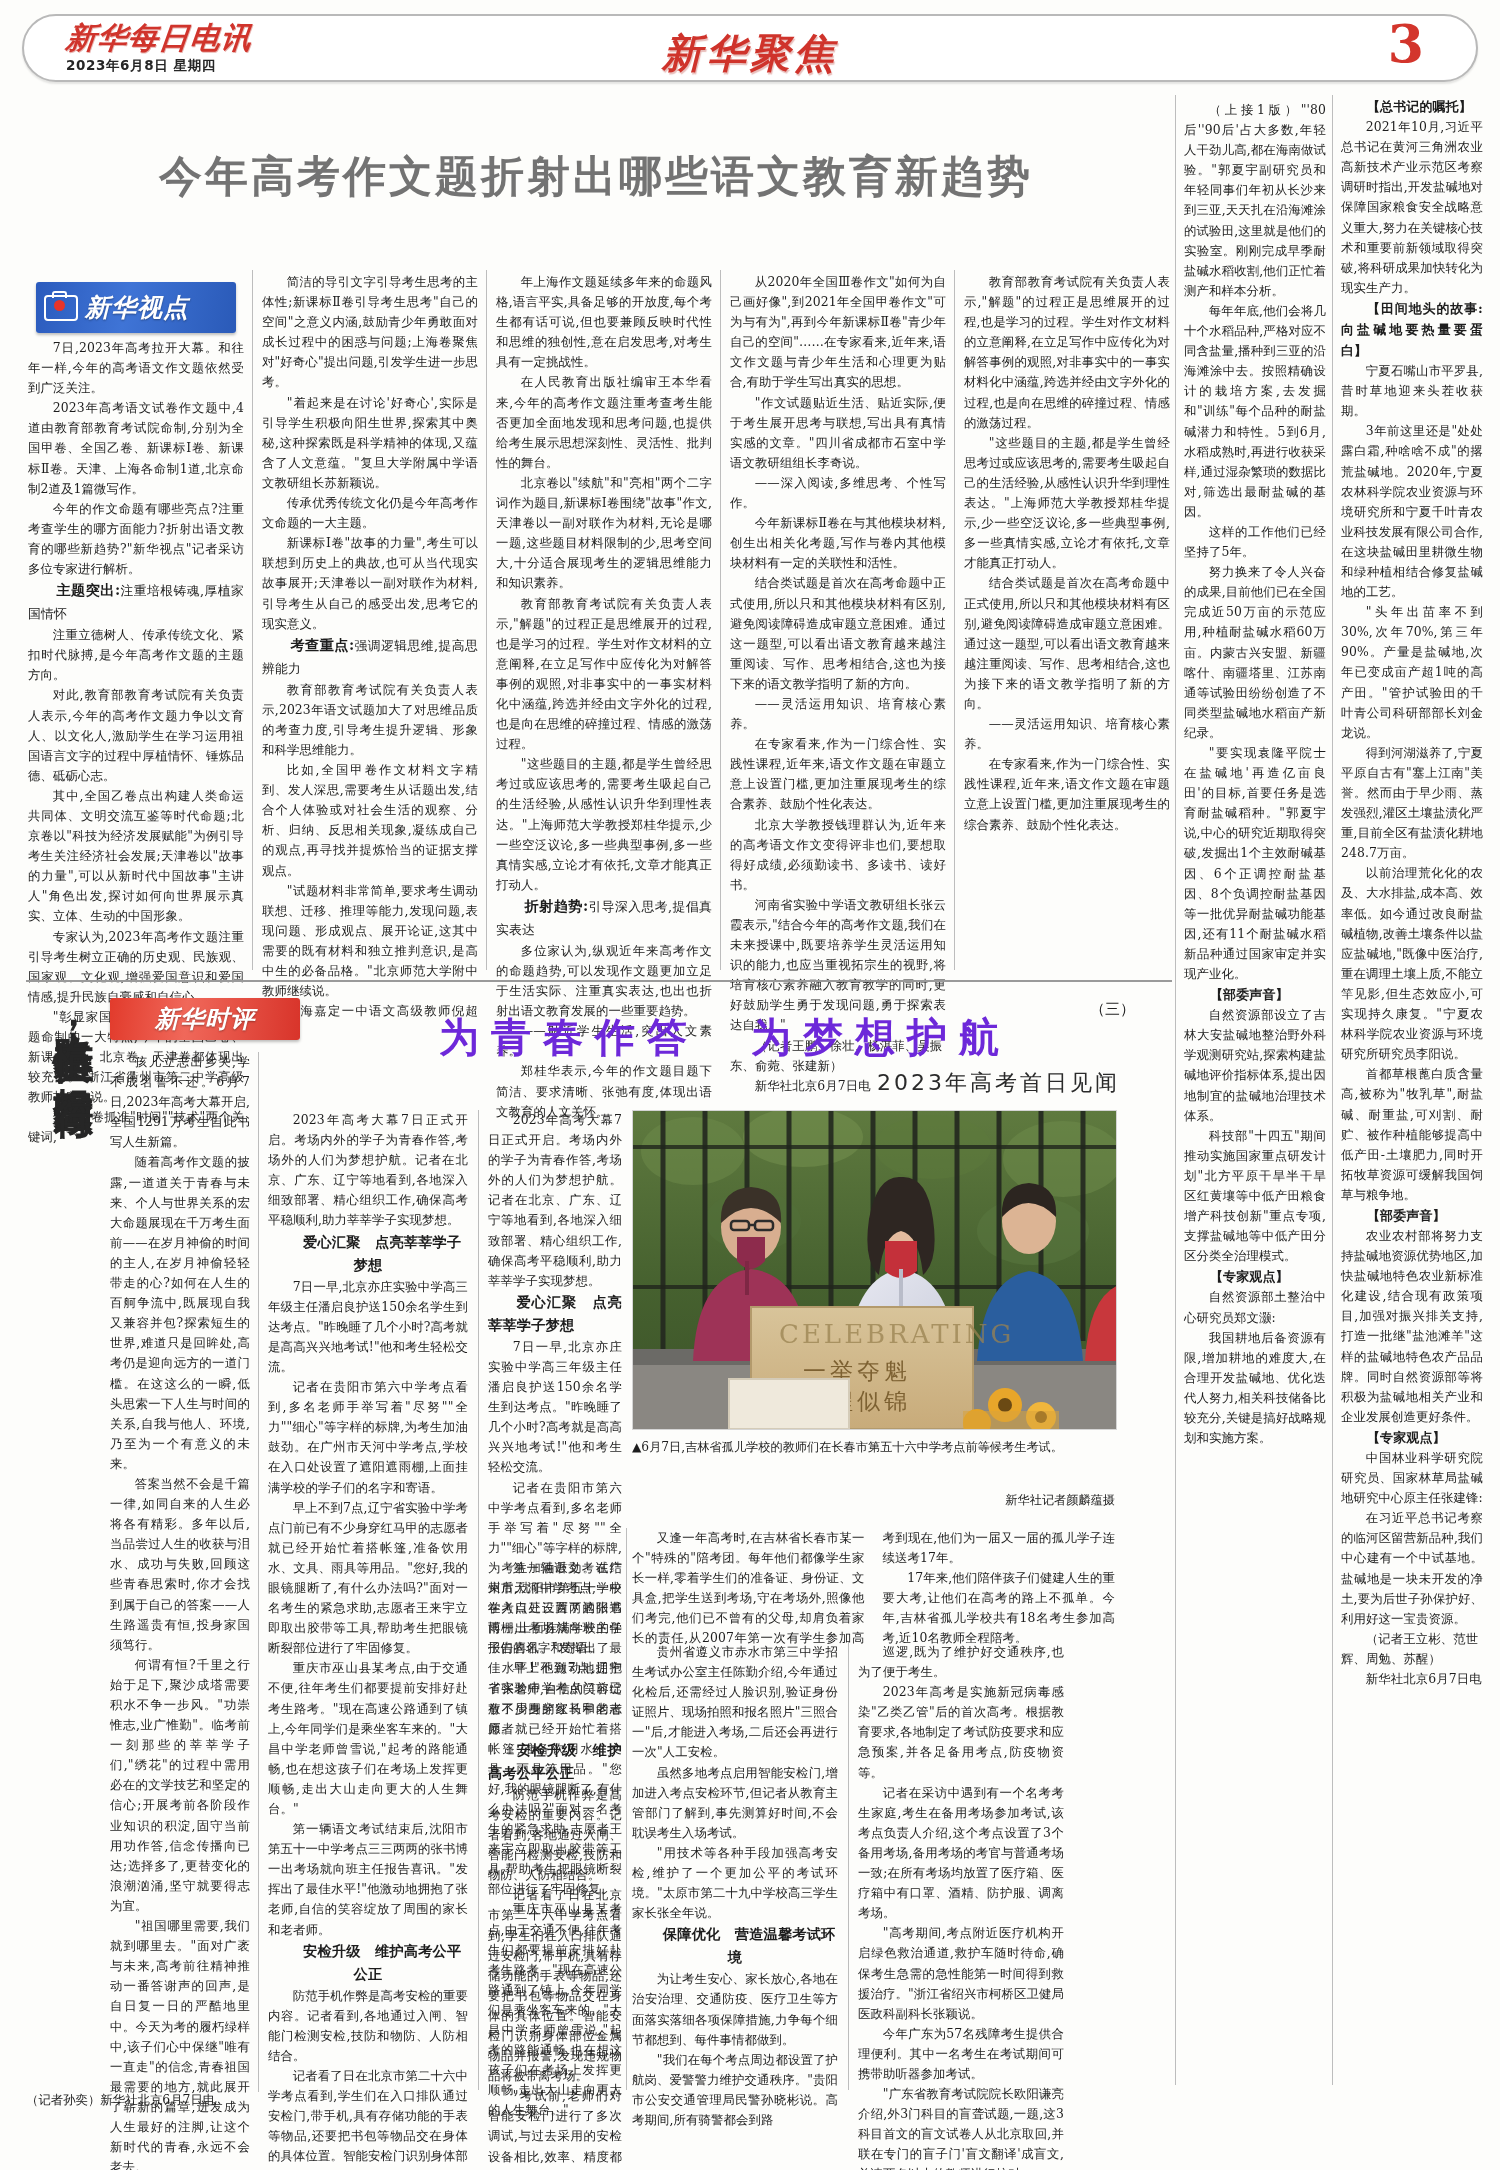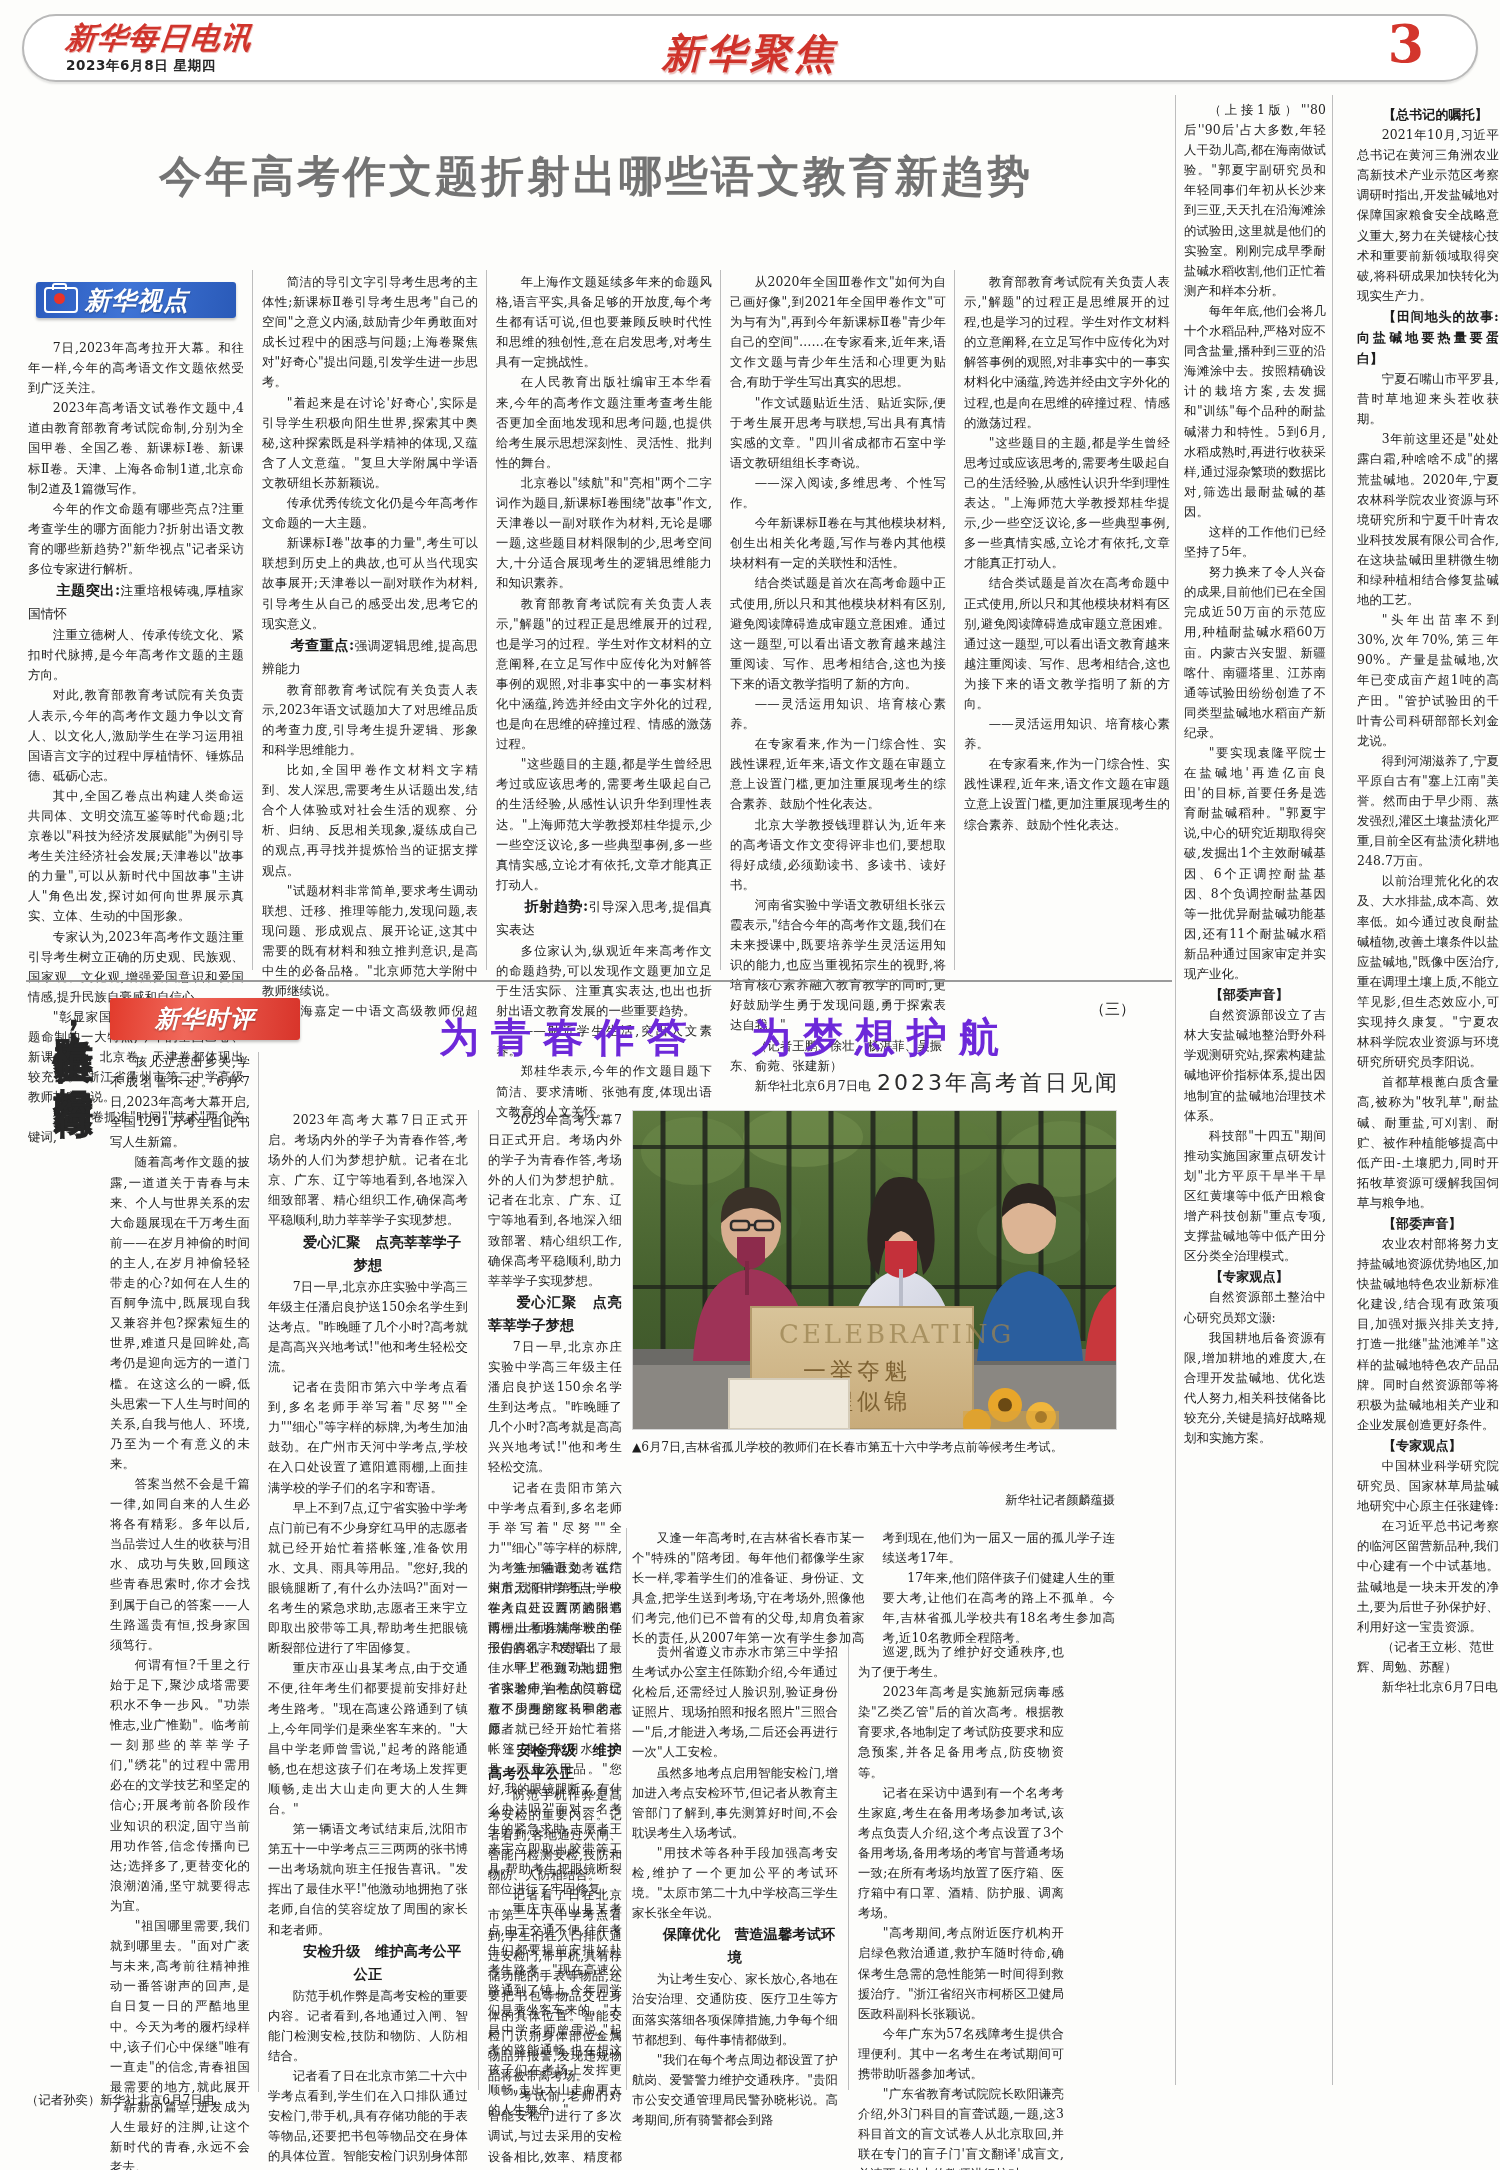--- a/index.html
+++ b/index.html
@@ -70,21 +70,21 @@
     font-family:"DejaVu Serif","Liberation Serif",serif;
     font-weight:bold;
     font-size:43px;
     letter-spacing:3px;
     color:#737373;
     line-height:1.12;
     white-space:nowrap;
   }
 
   .badge-shidian{
-    position:absolute;left:36px;top:282px;width:200px;height:36px;
+    position:absolute;left:36px;top:282px;width:200px;height:51px;
     background:linear-gradient(100deg,#2b5bbd 0%,#3f74d6 45%,#2a5ab8 100%);
     border-radius:3px;
     box-shadow:0 2px 3px rgba(0,0,0,.25);
     display:flex;align-items:center;gap:7px;
     padding:0 8px;box-sizing:border-box;
   }
   .cam-icon{
     width:30px;height:22px;border:2.4px solid #ffffff;border-radius:4px;
     position:relative;flex:none;
   }
@@ -297,21 +297,21 @@
     <p>努力换来了令人兴奋的成果,目前他们已在全国完成近50万亩的示范应用,种植耐盐碱水稻60万亩。内蒙古兴安盟、新疆喀什、南疆塔里、江苏南通等试验田纷纷创造了不同类型盐碱地水稻亩产新纪录。</p>
     <p>"要实现袁隆平院士在盐碱地'再造亿亩良田'的目标,首要任务是选育耐盐碱稻种。"郭夏宇说,中心的研究近期取得突破,发掘出1个主效耐碱基因、6个正调控耐盐基因、8个负调控耐盐基因等一批优异耐盐碱功能基因,还有11个耐盐碱水稻新品种通过国家审定并实现产业化。</p>
     <p class="brk">【部委声音】</p>
     <p>自然资源部设立了吉林大安盐碱地整治野外科学观测研究站,探索构建盐碱地评价指标体系,提出因地制宜的盐碱地治理技术体系。</p>
     <p>科技部"十四五"期间推动实施国家重点研发计划"北方平原干旱半干旱区红黄壤等中低产田粮食增产科技创新"重点专项,支撑盐碱地等中低产田分区分类全治理模式。</p>
     <p class="brk">【专家观点】</p>
     <p>自然资源部土整治中心研究员郑文灏:</p>
     <p>我国耕地后备资源有限,增加耕地的难度大,在合理开发盐碱地、优化迭代人努力,相关科技储备比较充分,关键是搞好战略规划和实施方案。</p>
   </div>
 
-  <div class="col" style="left:1341px;top:104px;width:142px;margin-left:16px;">
+  <div class="col" style="left:1341px;top:96px;width:142px;">
     <p class="brk">【总书记的嘱托】</p>
     <p>2021年10月,习近平总书记在黄河三角洲农业高新技术产业示范区考察调研时指出,开发盐碱地对保障国家粮食安全战略意义重大,努力在关键核心技术和重要前新领域取得突破,将科研成果加快转化为现实生产力。</p>
     <p class="brk">【田间地头的故事:向盐碱地要热量要蛋白】</p>
     <p>宁夏石嘴山市平罗县,昔时草地迎来头茬收获期。</p>
     <p>3年前这里还是"处处露白霜,种啥啥不成"的撂荒盐碱地。2020年,宁夏农林科学院农业资源与环境研究所和宁夏千叶青农业科技发展有限公司合作,在这块盐碱田里耕微生物和绿种植相结合修复盐碱地的工艺。</p>
     <p>"头年出苗率不到30%,次年70%,第三年90%。产量是盐碱地,次年已变成亩产超1吨的高产田。"管护试验田的千叶青公司科研部部长刘金龙说。</p>
     <p>得到河湖滋养了,宁夏平原自古有"塞上江南"美誉。然而由于早少雨、蒸发强烈,灌区土壤盐渍化严重,目前全区有盐渍化耕地248.7万亩。</p>
     <p>以前治理荒化化的农及、大水排盐,成本高、效率低。如今通过改良耐盐碱植物,改善土壤条件以盐应盐碱地,"既像中医治疗,重在调理土壤上质,不能立竿见影,但生态效应小,可实现持久康复。"宁夏农林科学院农业资源与环境研究所研究员李阳说。</p>
     <p>首都草根蓖白质含量高,被称为"牧乳草",耐盐碱、耐重盐,可刈割、耐贮、被作种植能够提高中低产田-土壤肥力,同时开拓牧草资源可缓解我国饲草与粮争地。</p>
     <p class="brk">【部委声音】</p>

